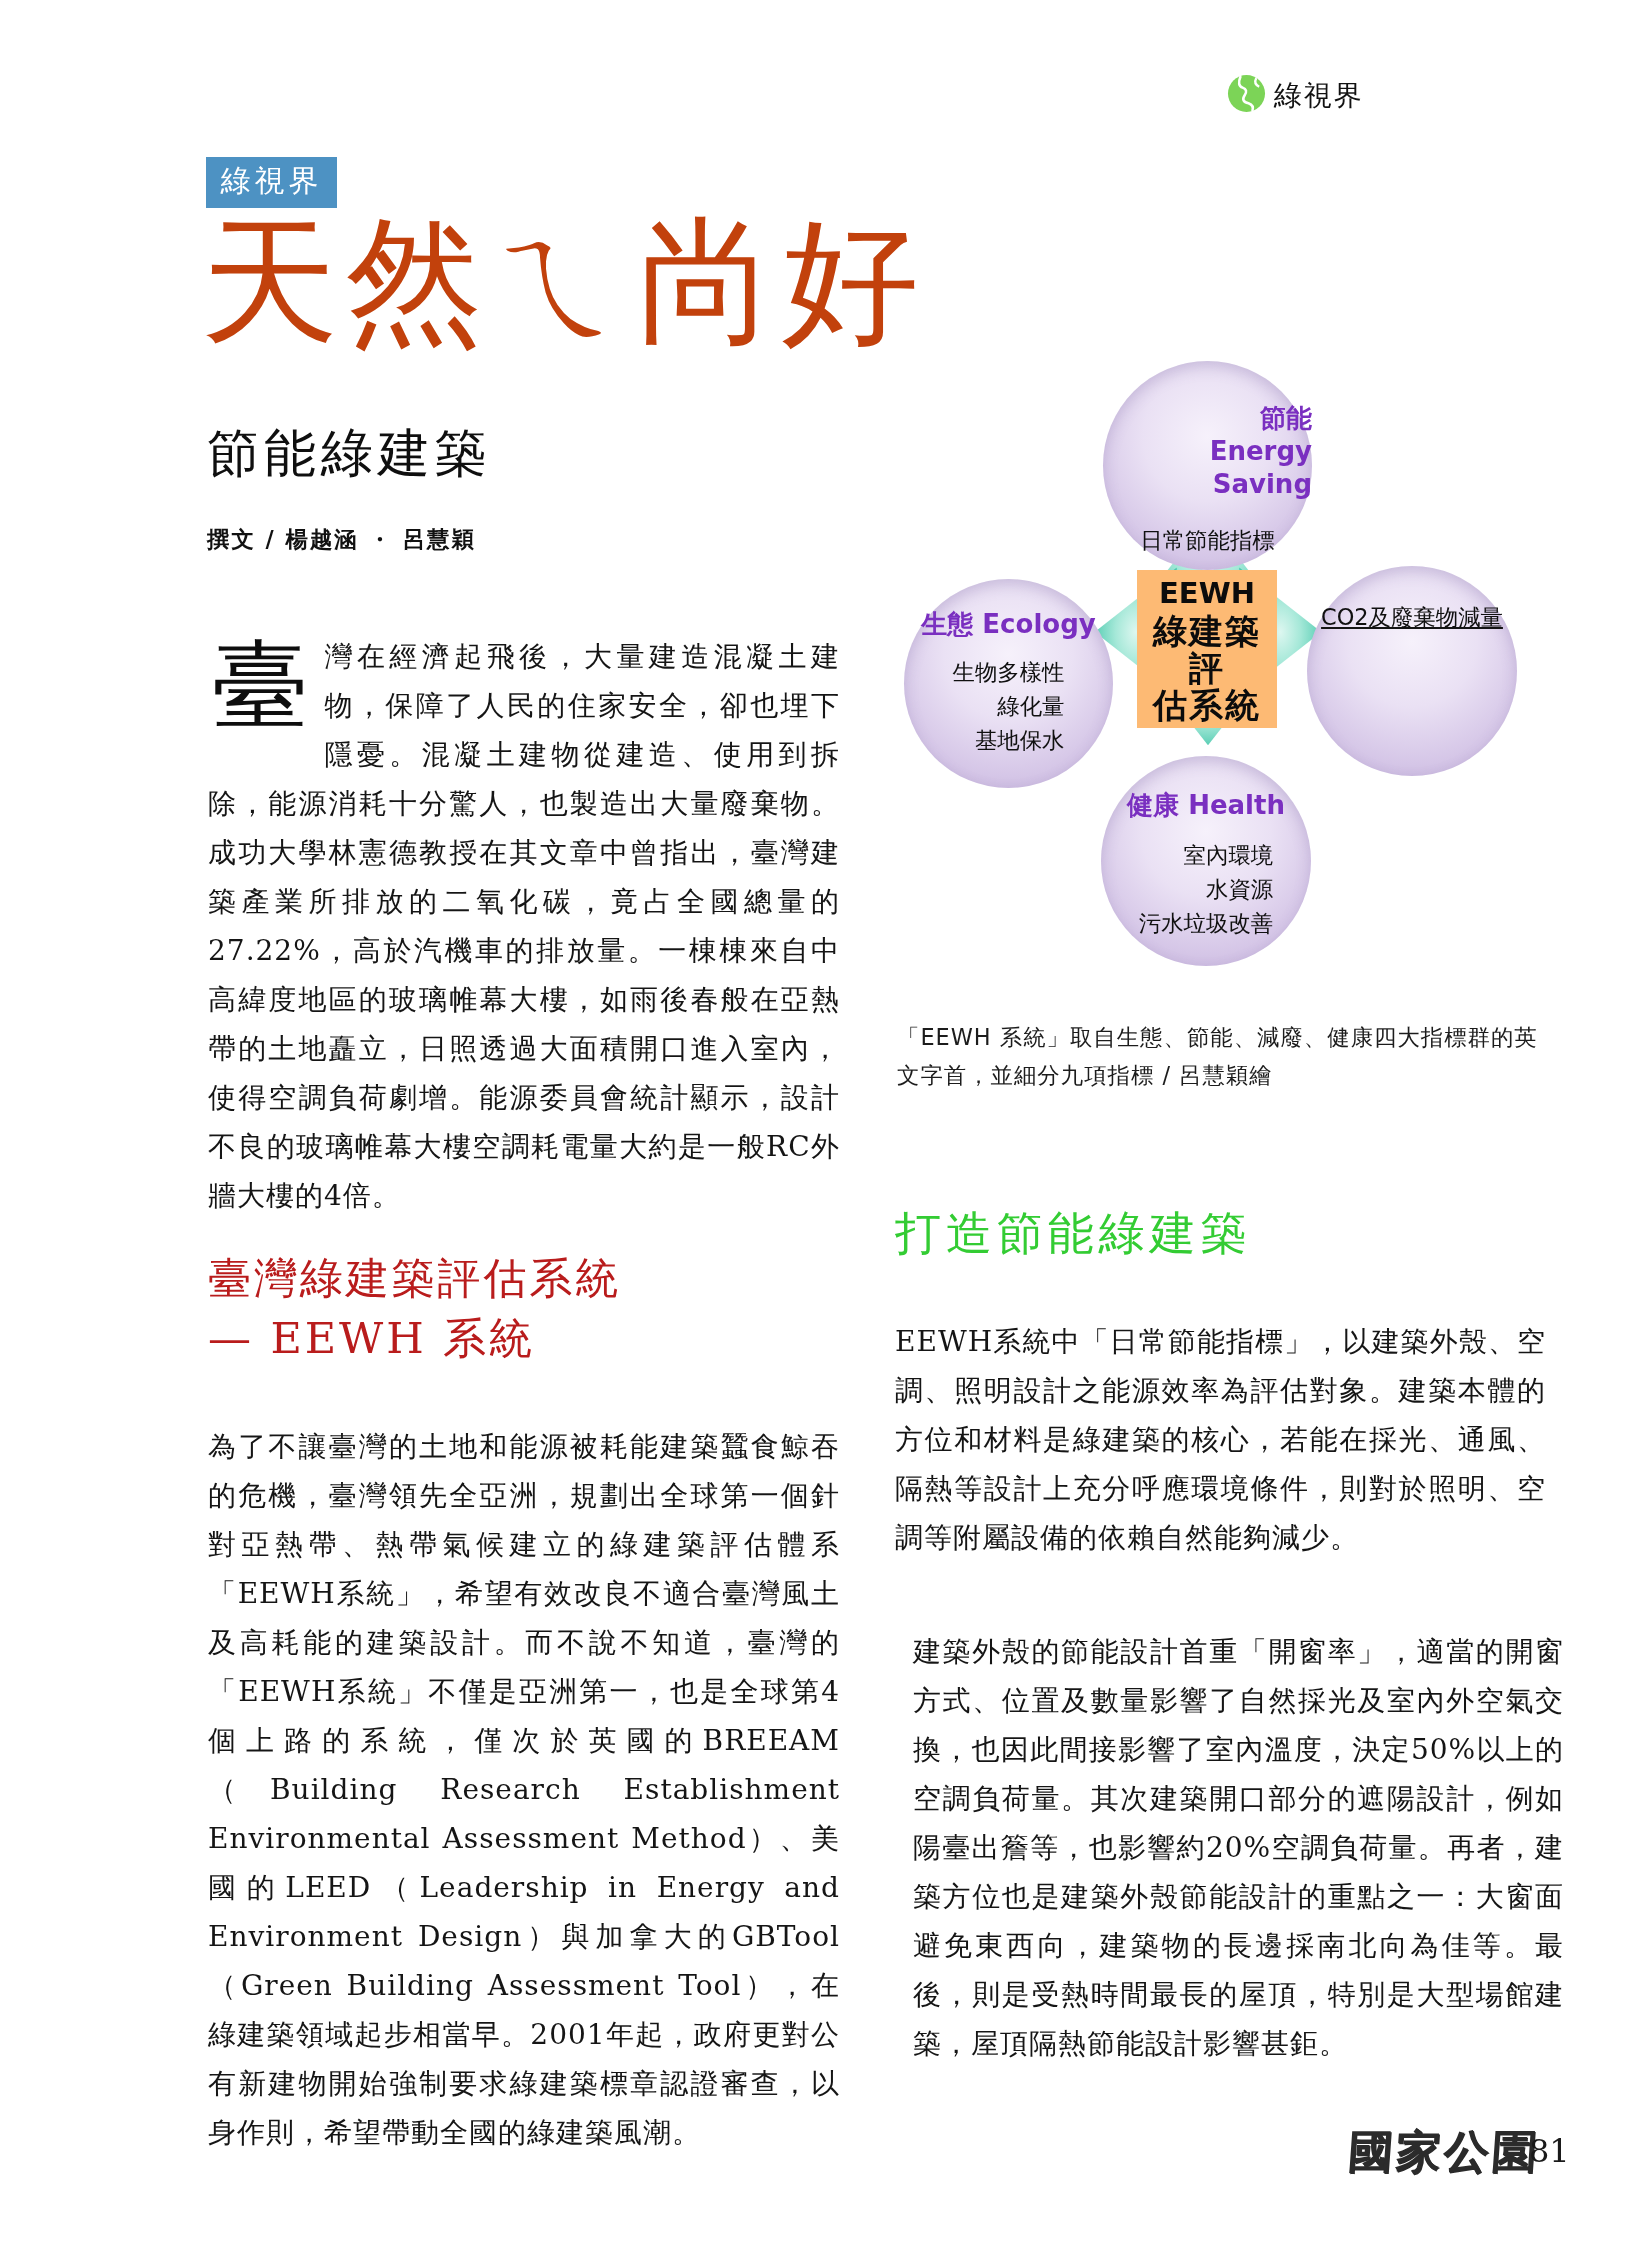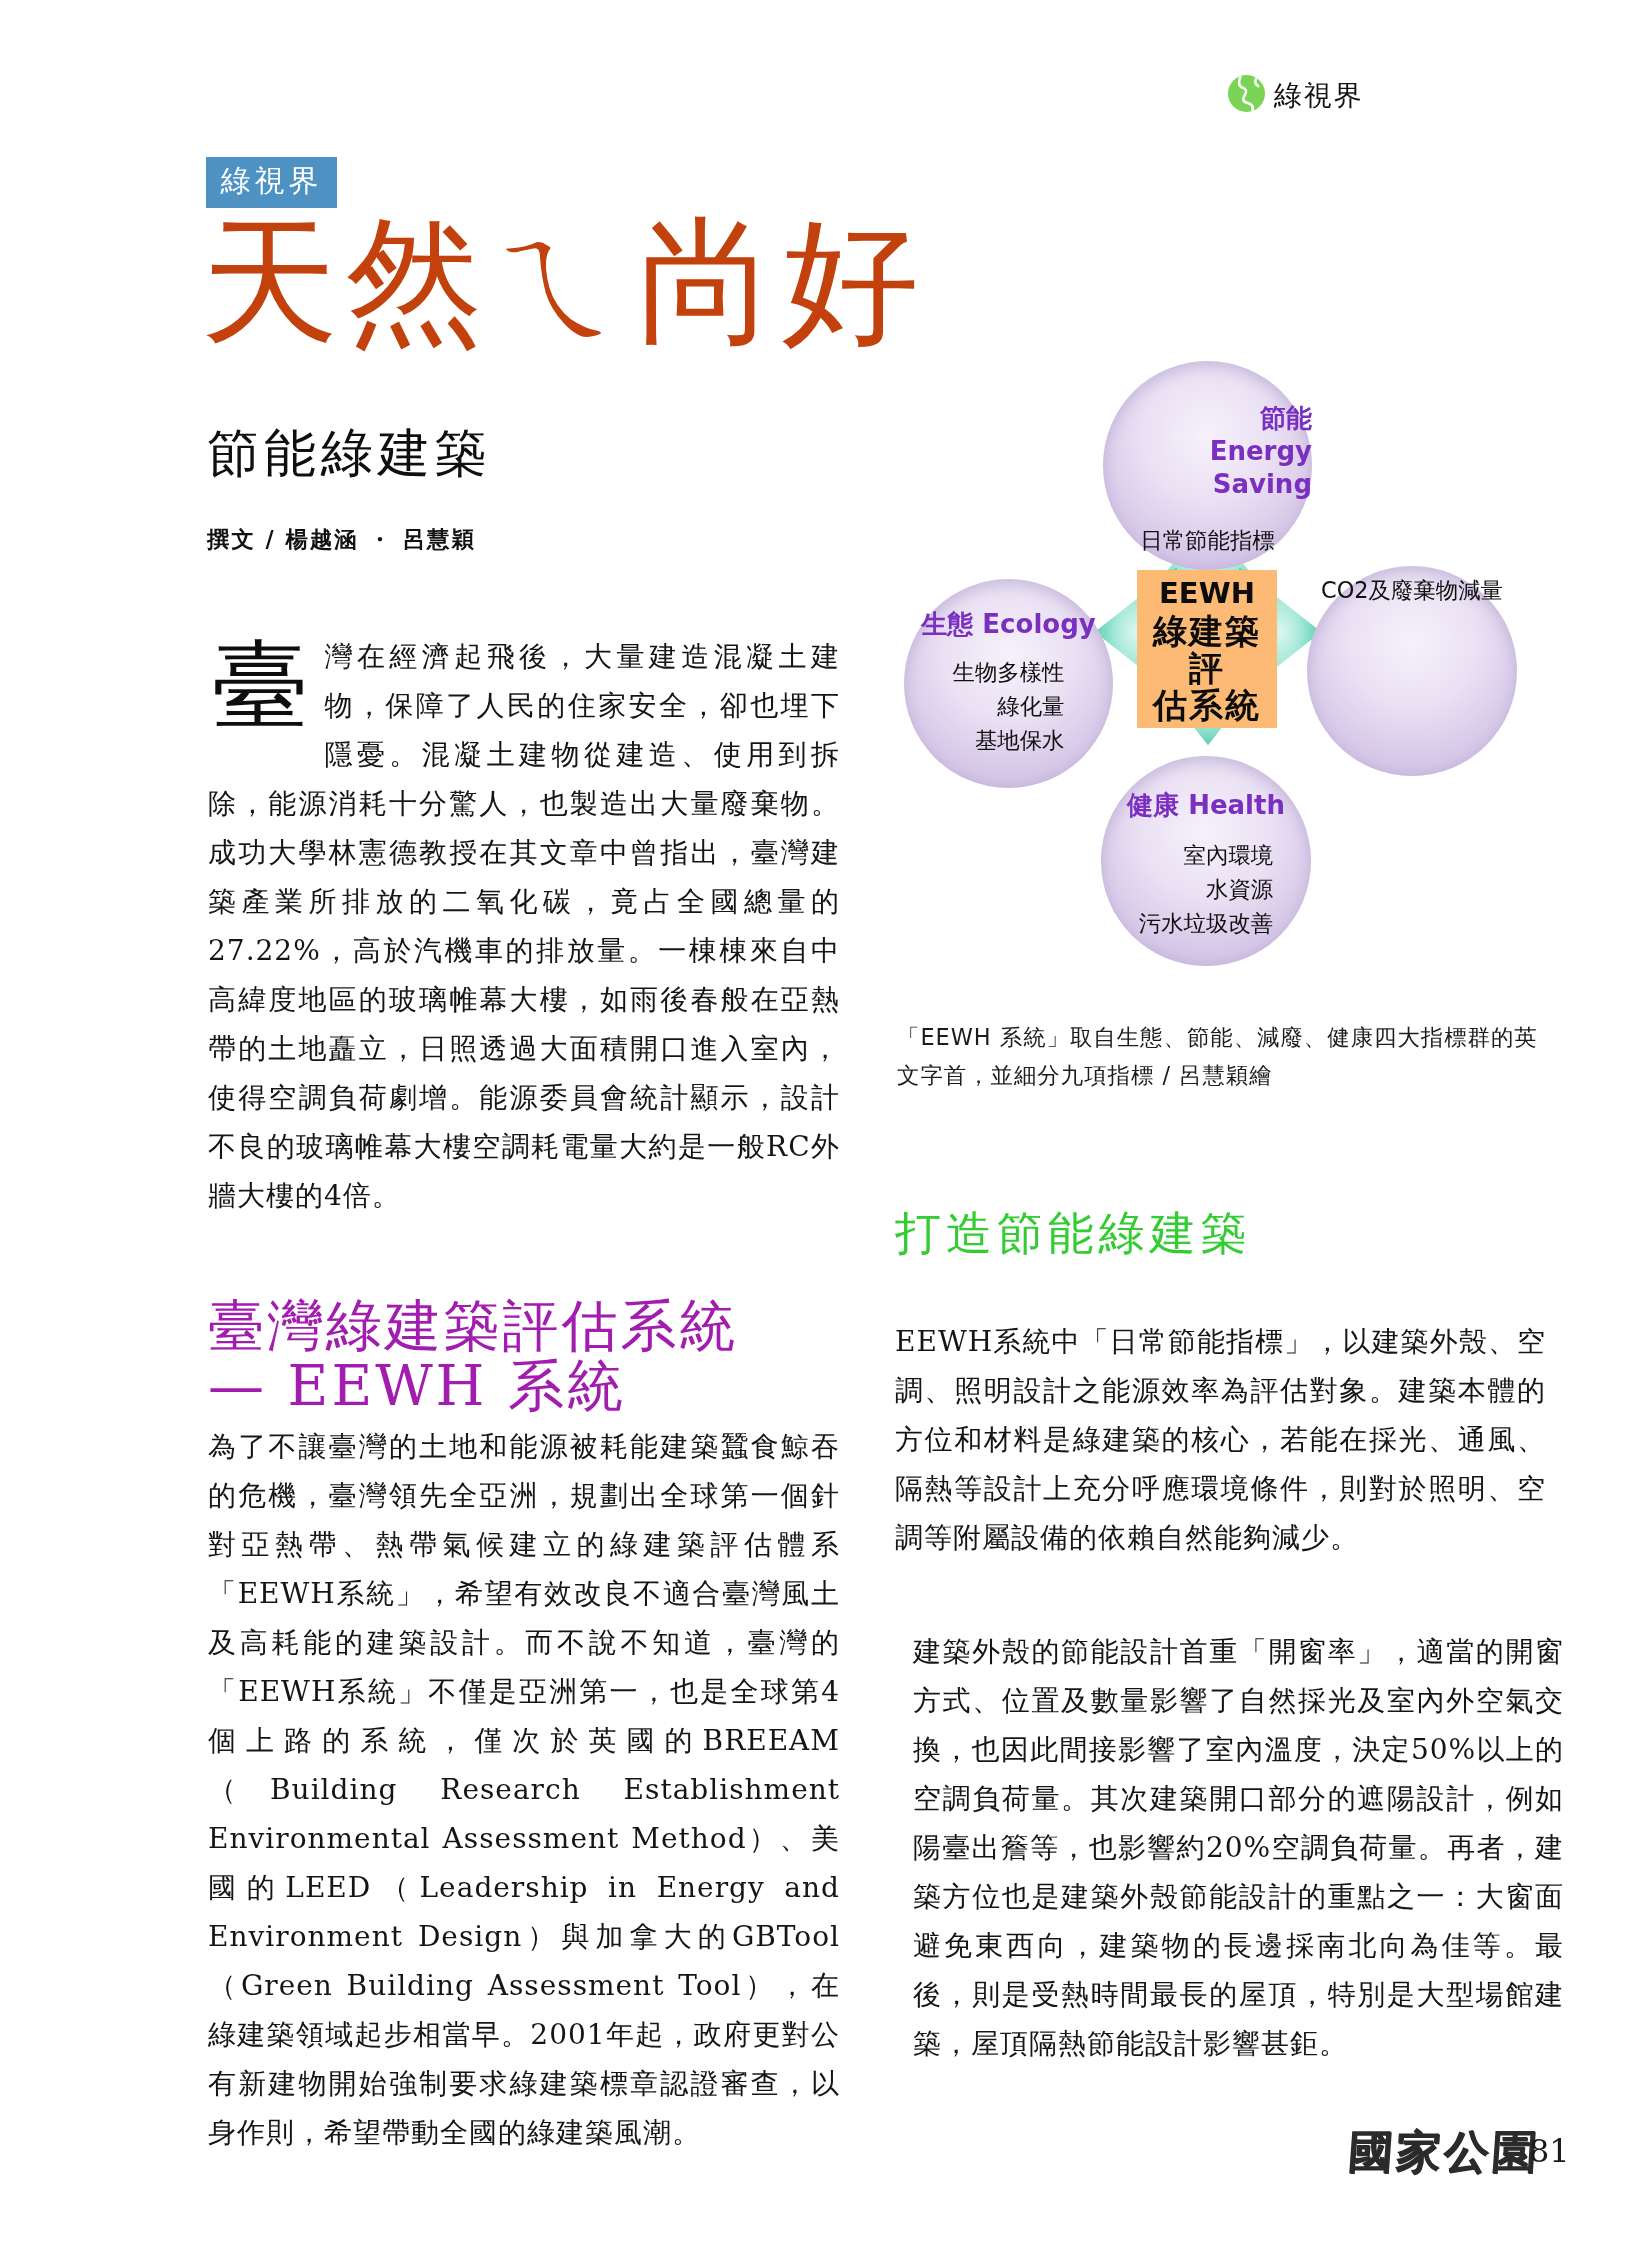--- a/index.html
+++ b/index.html
@@ -24,22 +24,22 @@
   .subtitle{left:207px;top:419px;font-size:52px;color:#0f0f0f;letter-spacing:4.9px;}
   .byline{left:207px;top:524px;font-size:22.4px;font-weight:bold;color:#111;
     font-family:"DejaVu Sans","Liberation Sans",sans-serif;letter-spacing:2px;}
 
   
   .bodytext{font-size:28px;line-height:49px;letter-spacing:1px;
     text-align:justify;color:#151515;}
   .intro{left:208px;top:632px;width:632px;}
   .dropcap{float:left;font-size:96px;line-height:94px;padding:5.9px 15.6px 0 3.9px;color:#0e0e0e;}
 
-  .section-heading{left:208px;top:1248px;font-size:56px;line-height:60px;
-    color:#a21caf;letter-spacing:2.9px;margin-top:48px;}
+  .section-heading{left:208px;top:1248px;font-size:43px;line-height:60px;
+    color:#b91c1c;letter-spacing:2.9px;}
   .section-body{left:208px;top:1422px;width:632px;}
 
   
   .right-heading{left:895px;top:1203px;font-size:46px;color:#33cc33;letter-spacing:4.9px;}
   .right-para1{left:895px;top:1317px;width:651px;}
   .right-para2{left:913px;top:1627px;width:651px;}
 
   
   .sphere{border-radius:50%;
     background:radial-gradient(circle at 50% 36%,#f6f1fb 0%,#eae1f4 38%,#d5c6e7 72%,#b7a3d1 100%);
@@ -51,21 +51,21 @@
   .sp-top{left:1103px;top:361px;width:209px;height:209px;padding-top:0;justify-content:flex-start;}
   .sp-left{left:904px;top:579px;width:209px;height:209px;}
   .sp-right{left:1307px;top:566px;width:210px;height:210px;}
   .sp-bottom{left:1101px;top:756px;width:210px;height:210px;}
   .sp-top .sphere-title{margin-top:41px;}
   .sp-left .sphere-title{margin-top:29px;}
   .sp-right .sphere-title{margin-top:45px;}
   .sp-bottom .sphere-title{margin-top:33px;}
   .sp-top .items{margin-top:21.5px;}
   .sp-left .items{margin-top:13.7px;}
-  .sp-right .items{margin-top:7px;}
+  .sp-right .items{margin-top:34px;text-decoration:underline;}
   .sp-bottom .items{margin-top:15.6px;}
 
   .center-label{left:1137px;top:570px;width:140px;background:#fdba74;
     text-align:center;font-family:"DejaVu Sans","Liberation Sans",sans-serif;
     font-weight:bold;color:#0c0c0c;padding:3.9px 0;}
   .center-label .l1{font-size:29px;line-height:39px;}
   .center-label .l2,.center-label .l3{font-size:34px;line-height:37px;letter-spacing:2px;}
 
   .caption{left:897px;top:1018px;width:648px;font-size:22.4px;line-height:38px;
     color:#1c1c1c;font-family:"DejaVu Sans","Liberation Sans",sans-serif;letter-spacing:1px;}

